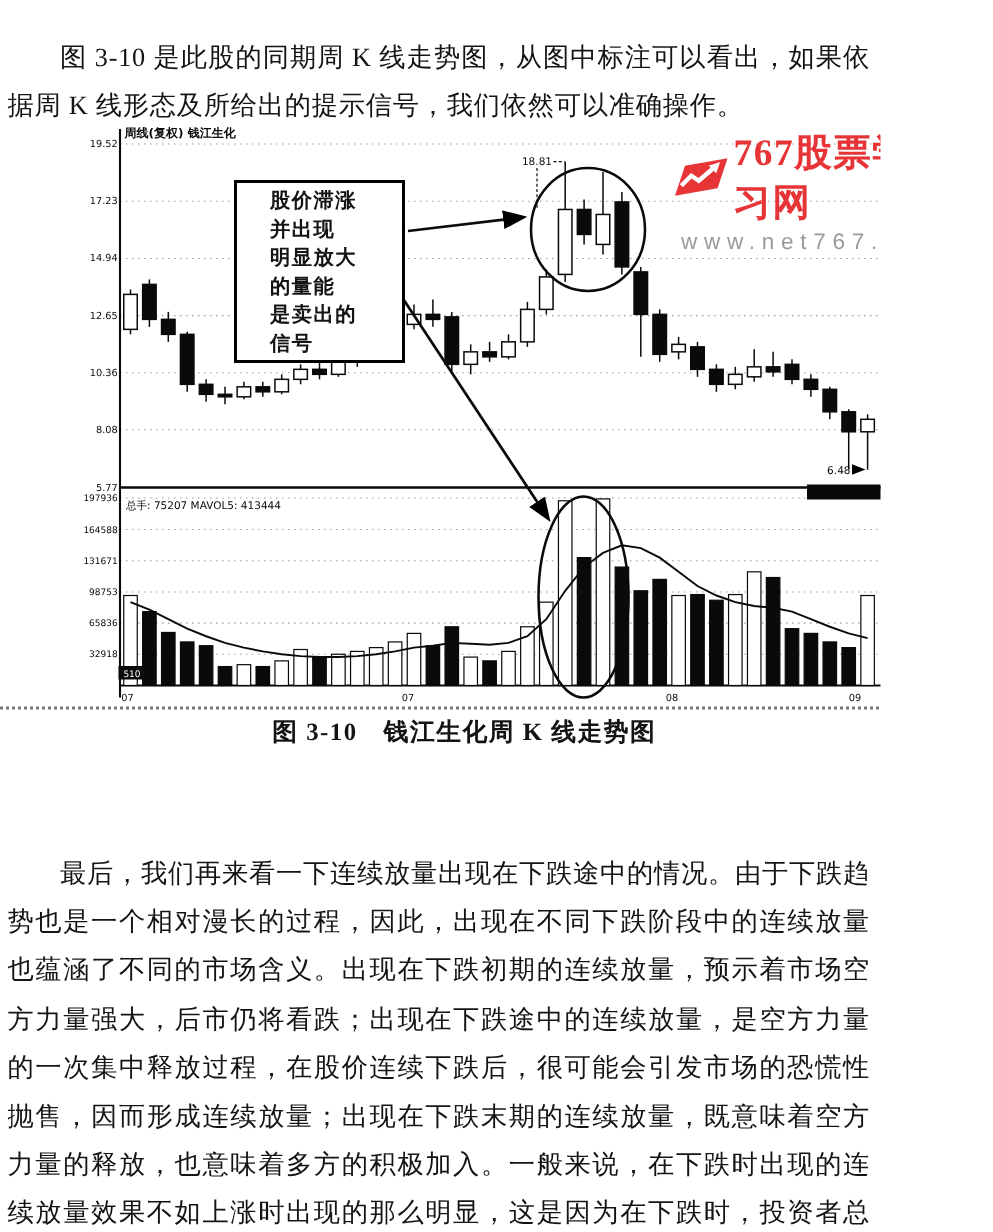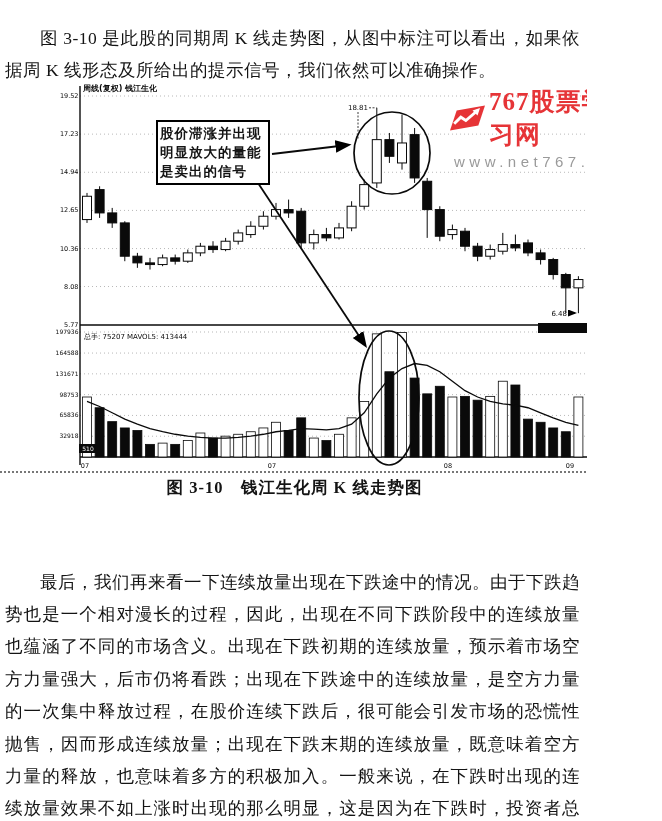--- a/index.html
+++ b/index.html
@@ -2,25 +2,25 @@
 <html><head>
 <meta charset="utf-8">
 <style>
   html,body{margin:0;padding:0;background:#fff;}
   .page{position:relative;width:587px;height:821px;background:#ffffff;overflow:hidden;
         font-family:"Liberation Serif","DejaVu Serif",serif;color:#141414;}
   .para{position:absolute;left:5px;right:7px;font-size:17.5px;line-height:32.4px;
         text-align:justify;text-indent:2em;letter-spacing:0.5px;font-weight:500;}
   .para-top{top:4px;}
   .para-bottom{top:548px;}
-  .caption{position:absolute;top:477px;left:1px;width:100%;text-align:center;
+  .caption{position:absolute;top:477px;left:16px;width:100%;text-align:center;
            font-weight:bold;font-size:16.5px;letter-spacing:1px;}
   .chart-svg{position:absolute;left:72px;top:80px;width:528px;height:395px;overflow:visible;}
   .ann-box{position:absolute;left:156px;top:120px;width:114px;box-sizing:border-box;
-           border:2px solid #000;background:#fff;padding:2px 2px;
+           border:2px solid #000;background:#fff;padding:2px 22px;
            font-weight:bold;font-size:13.5px;line-height:19px;white-space:pre-line;
            letter-spacing:1px;z-index:3;}
   .logo{position:absolute;left:450px;top:85px;z-index:2;}
   .logo-row{display:flex;align-items:center;gap:4px;}
   .logo-title{font-family:Liberation Serif, serif;font-weight:bold;
               font-size:25px;letter-spacing:1px;}
   .logo-url{font-family:"Liberation Sans","DejaVu Sans",sans-serif;font-size:15px;
             color:#9a9a9a;letter-spacing:4.5px;margin-top:2px;padding-left:4px;}
   .dotted-rule{position:absolute;left:0;top:471px;width:662px;height:0;
                border-top:2px dotted #4a4a4a;opacity:.75;}

